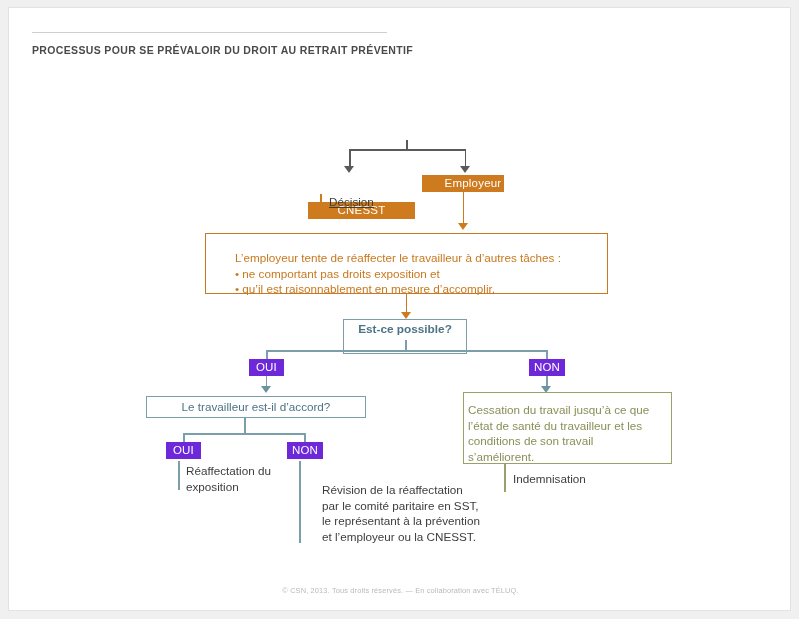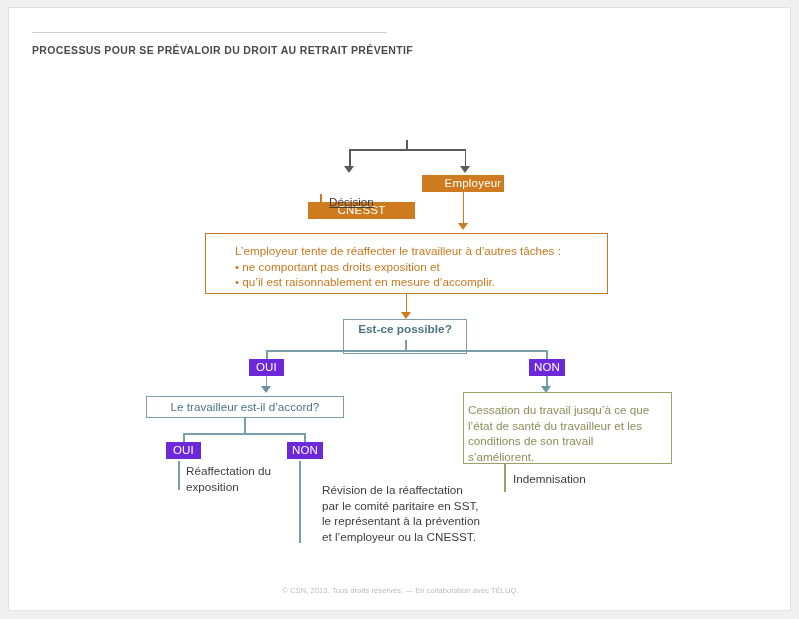--- a/index.html
+++ b/index.html
@@ -149,21 +149,21 @@
     <span>Décision</span>
   </div>
 
   <div class="badge badge-orange" style="left:413px; top:167px; width:82px; height:17px;padding-left:20px;">
     <span>Employeur</span>
   </div>
 
   <div class="vline" style="left:453.5px; top:184px; width:1.6px; height:32px; background:#ce7a1e;"></div>
   <div class="arrow-down ar-orange" style="left:449px; top:215px;"></div>
 
-  <div class="node orange-box boxtext" style="left:196px; top:225px; width:403px; height:61px; padding:9px 0 0 29px;">
+  <div class="node orange-box boxtext" style="left:196px; top:225px; width:403px; height:61px; padding:16px 0 0 29px;">
     <div>L’employeur tente de réaffecter le travailleur à d’autres tâches :</div>
     <div>• ne comportant pas droits exposition et</div>
     <div>• qu’il est raisonnablement en mesure d’accomplir.</div>
   </div>
 
   <div class="vline" style="left:396.5px; top:286px; width:1.6px; height:20px; background:#ce7a1e;"></div>
   <div class="arrow-down ar-orange" style="left:392px; top:304px;"></div>
 
   <div class="node teal-box" style="left:334px; top:311px; width:124px; height:35px; text-align:center; line-height:19px; font-size:11.8px; font-weight:bold;">
     <span>Est-ce possible?</span>
@@ -179,21 +179,21 @@
   </div>
   <div class="vline" style="left:256.5px; top:368px; width:1.5px; height:11px; background:#7a9faa;"></div>
   <div class="arrow-down ar-teal" style="left:252px; top:378px;"></div>
 
   <div class="badge badge-teal" style="left:520px; top:351px; width:36px; height:17px;">
     <span>NON</span>
   </div>
   <div class="vline" style="left:537px; top:368px; width:1.5px; height:11px; background:#7a9faa;"></div>
   <div class="arrow-down ar-teal" style="left:532px; top:378px;"></div>
 
-  <div class="node teal-box" style="left:137px; top:388px; width:198px; height:22px; text-align:center; line-height:20px; font-size:11.7px;">
+  <div class="node teal-box" style="left:137px; top:388px; width:220px; height:22px; text-align:center; line-height:20px; font-size:11.7px;">
     <span>Le travailleur est-il d’accord?</span>
   </div>
 
   <div class="vline" style="left:235px; top:410px; width:1.5px; height:16px; background:#7a9faa;"></div>
   <div class="hline" style="left:174px; top:425px; width:122px; height:1.5px; background:#7a9faa;"></div>
   <div class="vline" style="left:174px; top:425px; width:1.5px; height:10px; background:#7a9faa;"></div>
   <div class="vline" style="left:295px; top:425px; width:1.5px; height:10px; background:#7a9faa;"></div>
 
   <div class="badge badge-teal" style="left:157px; top:434px; width:35px; height:17px;">
     <span>OUI</span>

